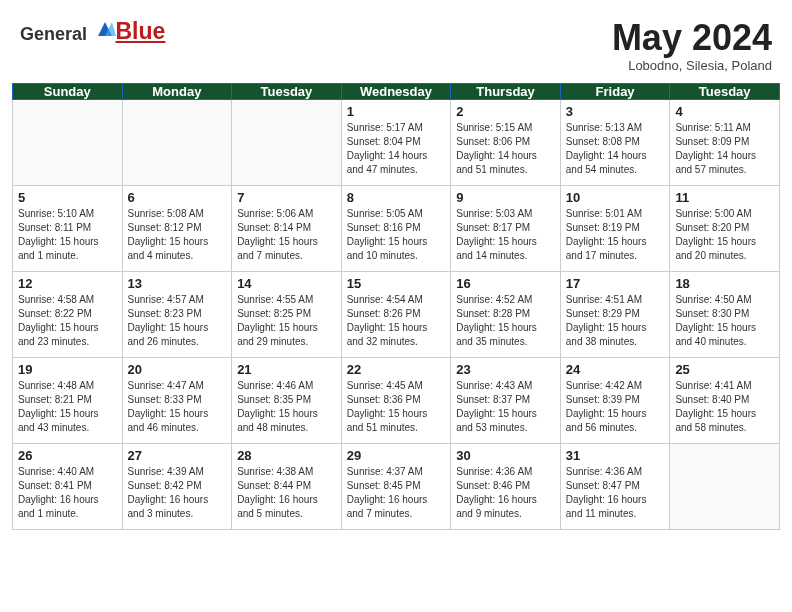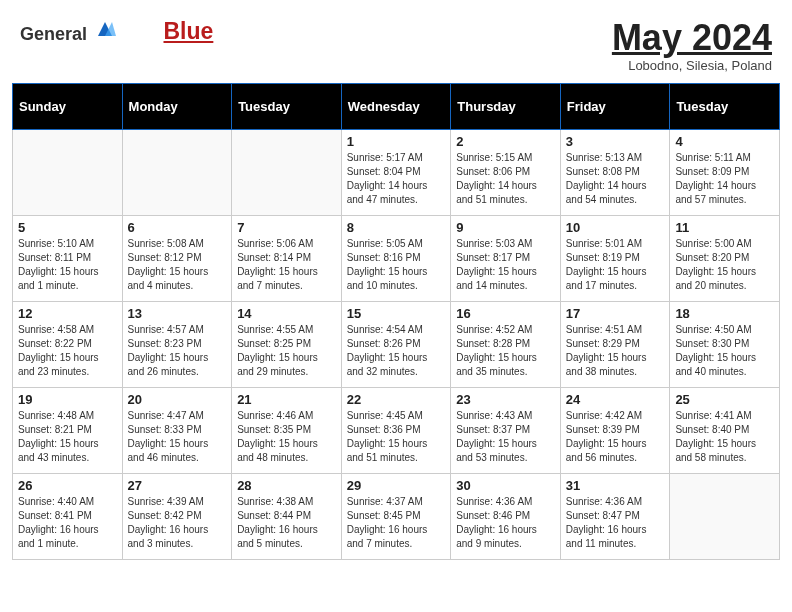--- a/index.html
+++ b/index.html
@@ -8,21 +8,20 @@
     .header-area {
       display: flex;
       justify-content: space-between;
       align-items: flex-start;
       padding: 18px 20px 10px 20px;
     }
     
     .logo {
       display: flex;
       align-items: center;
-      gap: 48px;
     }
     
     .logo-text-general {
       font-size: 18px;
       font-weight: bold;
       color: #333;
     }
     
     .logo-text-blue {
       font-size: 23px;
@@ -39,40 +38,39 @@
     
     .title-area {
       text-align: right;
     }
     
     .month-title {
       font-size: 36px;
       font-weight: bold;
       color: #222;
       line-height: 1.1;
-      text-decoration: underline;
     }
     
     .location-title {
       font-size: 13px;
       color: #444;
     }
     
     .calendar {
       margin: 0 12px;
       border-collapse: collapse;
       width: calc(100% - 24px);
       table-layout: fixed;
     }
     
     .calendar th {
-      background-color: #000000;
+      background-color: #14532d;
       color: #fff;
-      text-align: left;
-      padding: 15px 6px;
+      text-align: center;
+      padding: 0 6px;
       font-size: 13px;
       font-weight: bold;
       border: 1px solid #1565c0;
     }
     
     .calendar td {
       vertical-align: top;
       border: 1px solid #ccc;
       padding: 4px 5px;
       font-size: 10.5px;

